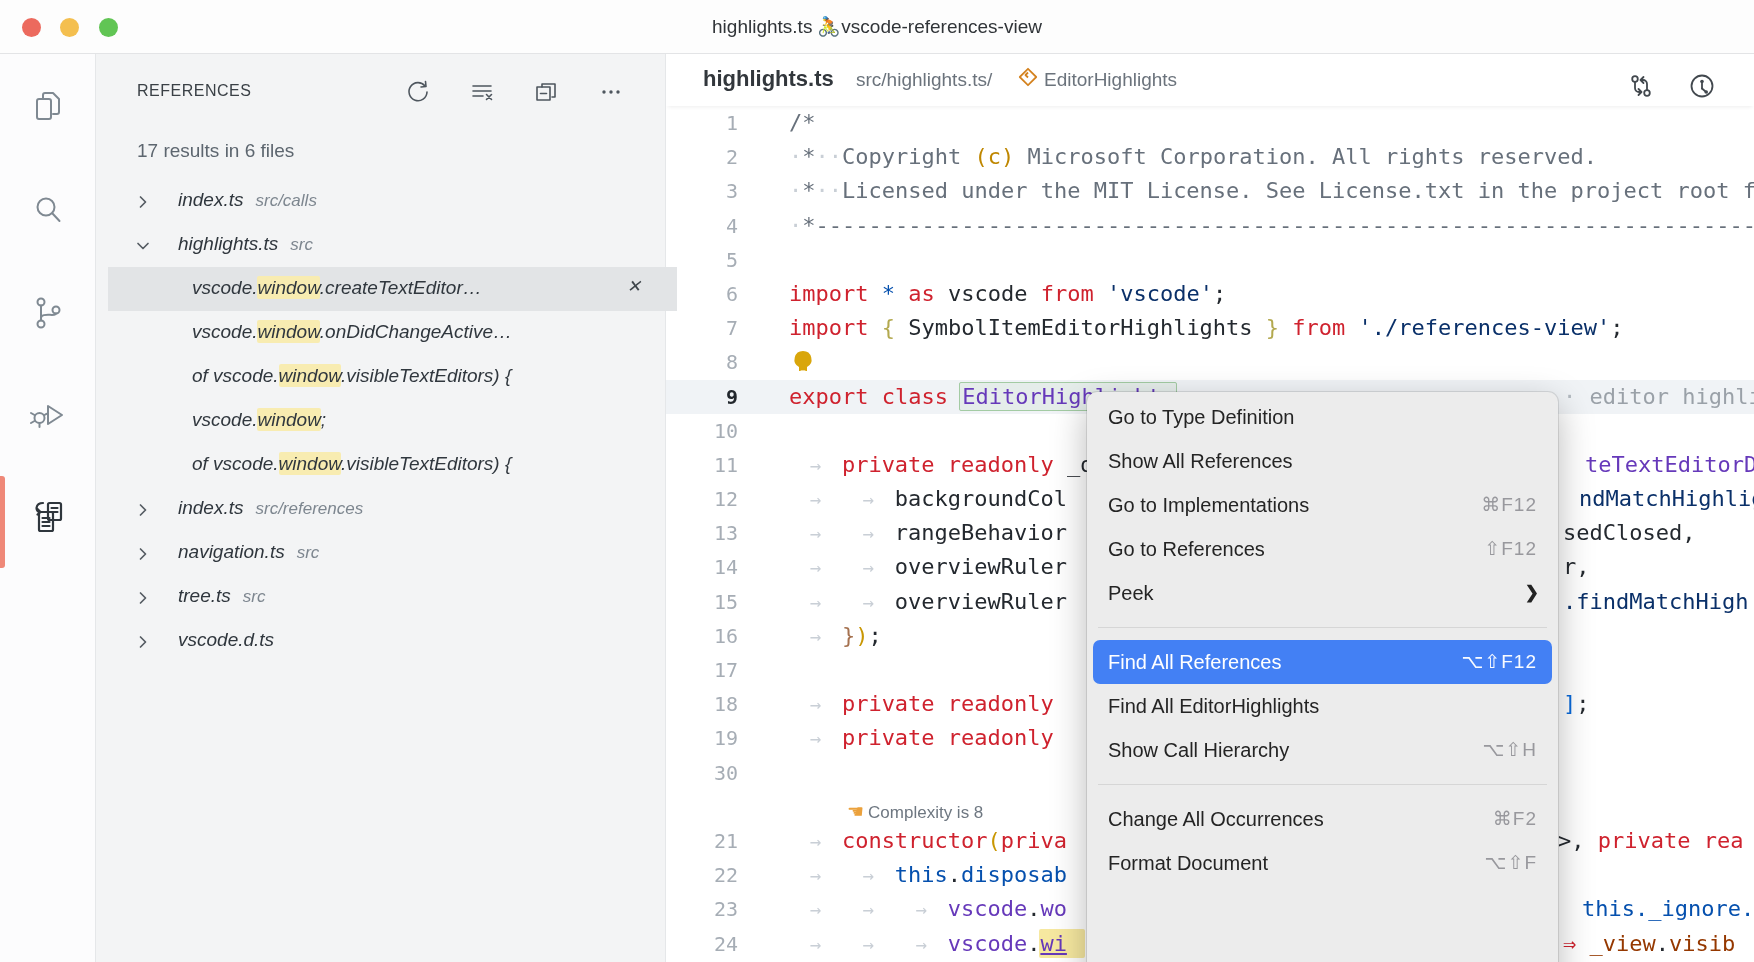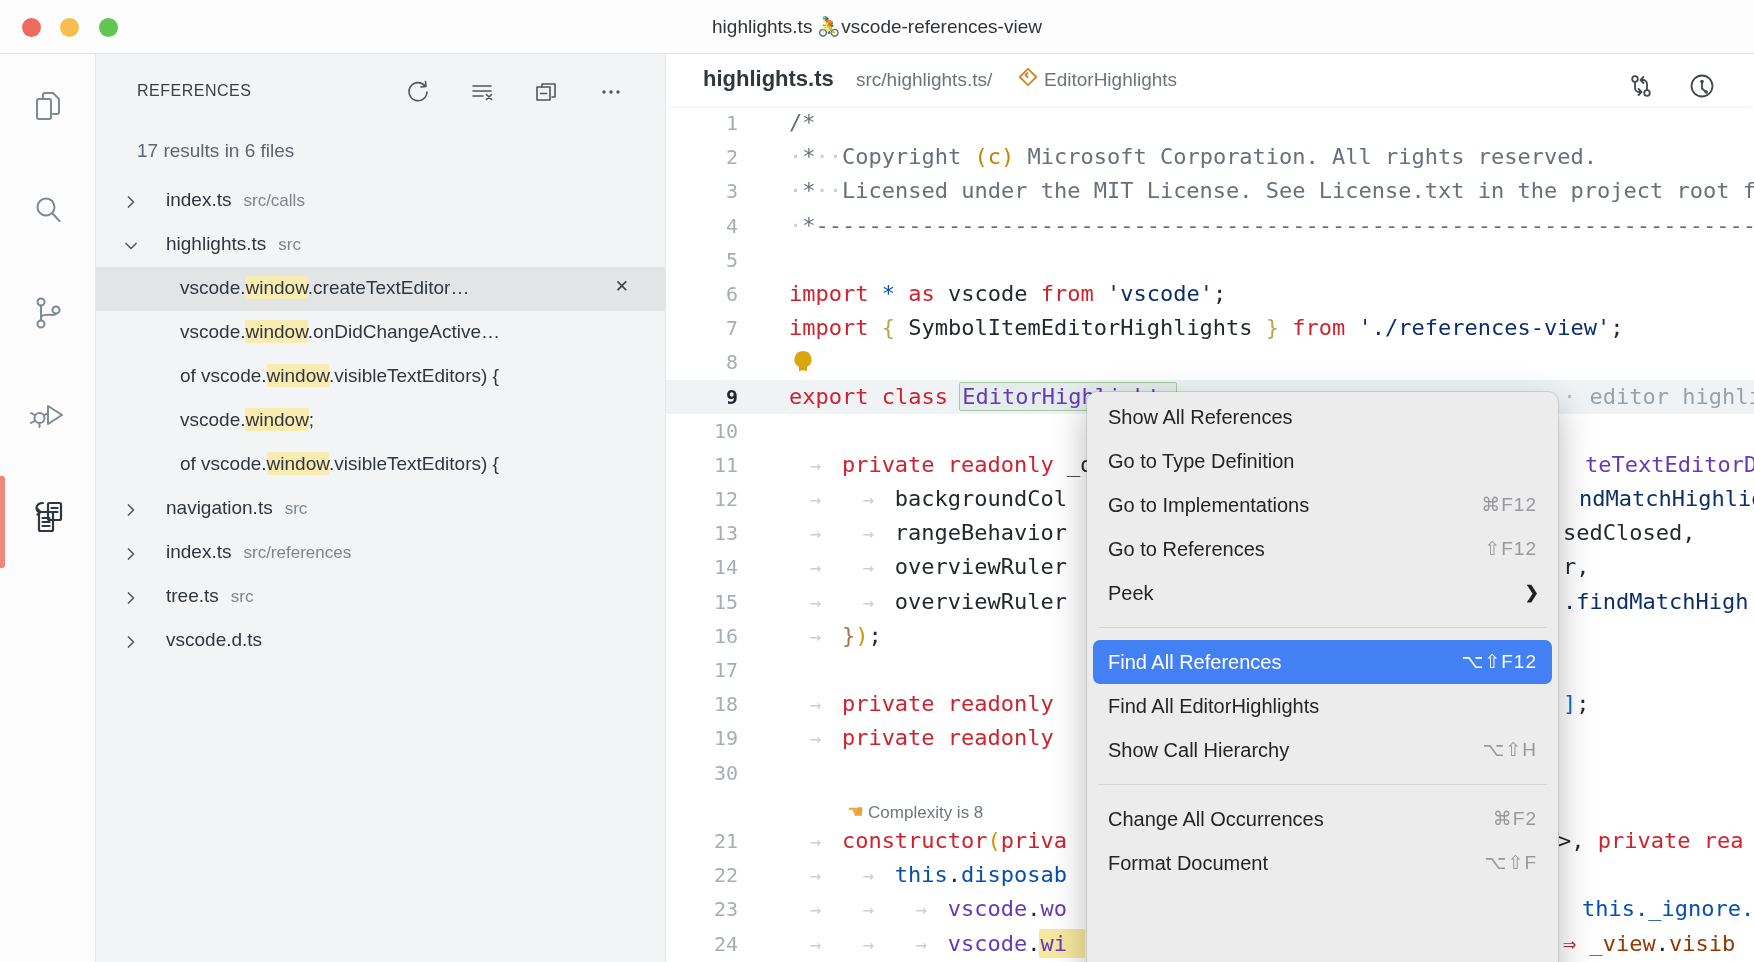--- a/index.html
+++ b/index.html
@@ -19,21 +19,21 @@
   .act-item svg{stroke:#7f8992;fill:none;stroke-width:2px;stroke-linecap:round;stroke-linejoin:round;}
   .act-item.active svg{stroke:#2f363d;stroke-width:2.2px;}
   .act-indicator{position:absolute;left:0;top:422px;width:5px;height:92px;background:#ef8878;border-radius:0 3px 3px 0;}
   
   .refpanel{position:absolute;left:96px;top:54px;width:570px;height:908px;background:#f3f4f5;border-right:1px solid #e5e7e9;z-index:3;}
   .ref-header{position:absolute;left:0;top:0;width:100%;height:60px;}
   .ref-title{position:absolute;left:41px;top:28px;font-size:16px;font-weight:500;letter-spacing:.5px;color:#3a4046;}
   .ref-tool{position:absolute;top:24px;width:28px;height:28px;cursor:pointer;}
   .ref-tool svg{stroke:#4e565e;fill:none;stroke-width:1.6px;stroke-linecap:round;stroke-linejoin:round;}
   .ref-summary{position:absolute;left:41px;top:86px;font-size:19px;color:#5d666f;}
-  .tree{position:absolute;left:0;top:125px;width:100%;}
+  .tree{position:absolute;left:12px;top:125px;width:100%;font-style:italic;}
   .trow{position:relative;height:44px;width:100%;cursor:pointer;}
   .trow.selected{background:#e2e4e6;}
   .trow .chev{position:absolute;left:27px;top:15px;}
   .trow .chev svg{stroke:#555c63;fill:none;stroke-width:1.7px;stroke-linecap:round;stroke-linejoin:round;}
   .trow .fname{position:absolute;left:70px;top:10px;font-size:19px;color:#2f363d;white-space:nowrap;}
   .trow .fdir{font-size:17px;color:#7d868f;margin-left:12px;}
   .trow .rtext{position:absolute;left:84px;top:10px;font-size:19px;color:#30373e;white-space:nowrap;}
   .trow .hl{background:#f8ecb1;border-radius:2px;padding:1px 0;}
   .trow .closex{position:absolute;right:36px;top:9px;font-size:17px;color:#3f464c;}
   
@@ -48,21 +48,21 @@
   .ed-tool svg{stroke:#42484e;fill:none;stroke-width:1.8px;stroke-linecap:round;stroke-linejoin:round;}
   .codepane{position:absolute;left:0;top:52px;width:100%;}
   .cline{position:relative;height:34.2px;width:100%;font-family:"DejaVu Sans Mono",monospace;font-size:22px;line-height:34.2px;white-space:pre;}
   .cline.current{background:#f0f3f6;}
   .lnum{position:absolute;left:0;top:0;width:72px;text-align:right;font-size:20px;color:#a6adb5;}
   .cline.current .lnum{color:#22272d;font-weight:bold;}
   .ltext{position:absolute;left:123px;top:0;}
   .tab{display:inline-block;width:52.9px;text-align:center;color:#c9cfd6;font-size:19px;}
   .tok.i{}
   .tok.box{border:1px solid #a3cba3;background:rgba(155,200,155,.13);border-radius:2px;padding:1px 2px;margin:-1px -3px -1px -2px;}
-  .tok.hl{background:#f6e8a0;border-radius:2px;padding:2px 18px 2px 1px;margin:-2px -18px -2px -1px;}
+  .tok.hl{background:#f6e8a0;border-radius:2px;padding:2px 18px 2px 1px;margin:-2px -18px -2px -1px;text-decoration:underline;}
   .frag{position:absolute;top:0;}
   .lens{position:absolute;left:181px;top:5px;font-family:"Liberation Sans",sans-serif;font-size:17px;color:#6e7781;}
   .lens .hand{color:#eba13c;font-size:19px;margin-right:4px;}
   .bulb{position:absolute;left:125px;top:4px;}
   
   .ctxmenu{position:absolute;left:1087px;top:392px;width:471px;height:620px;background:#ececec;border-radius:10px;
     box-shadow:0 12px 36px rgba(0,0,0,.28),0 0 0 1px rgba(0,0,0,.10);z-index:50;padding:3px 0;}
   .mi{position:relative;height:44px;line-height:44px;padding:0 21px;font-size:20px;color:#242424;cursor:pointer;white-space:nowrap;}
   .mi .sc{position:absolute;right:21px;top:0;font-size:19px;color:#98989d;letter-spacing:1px;}
   .mi.selected{background:#4380f4;color:#fff;border-radius:7px;margin:0 6px;padding:0 15px;}
@@ -179,27 +179,27 @@
       <div class="trow">
         <span class="rtext"><span>vscode.</span><span class="hl">window</span><span>;</span></span>
       </div>
       <div class="trow">
         <span class="rtext"><span>of vscode.</span><span class="hl">window</span><span>.visibleTextEditors) {</span></span>
       </div>
       <div class="trow">
         <span class="chev"><svg width="16" height="16" viewBox="0 0 16 16">
             <path d="M5.5 3 L10.5 8 L5.5 13"></path>
           </svg></span>
+        <span class="fname">index.ts<span class="fdir">src/references</span></span>
+      </div>
+      <div class="trow">
+        <span class="chev"><svg width="16" height="16" viewBox="0 0 16 16">
+            <path d="M5.5 3 L10.5 8 L5.5 13"></path>
+          </svg></span>
         <span class="fname">navigation.ts<span class="fdir">src</span></span>
-      </div>
-      <div class="trow">
-        <span class="chev"><svg width="16" height="16" viewBox="0 0 16 16">
-            <path d="M5.5 3 L10.5 8 L5.5 13"></path>
-          </svg></span>
-        <span class="fname">index.ts<span class="fdir">src/references</span></span>
       </div>
       <div class="trow">
         <span class="chev"><svg width="16" height="16" viewBox="0 0 16 16">
             <path d="M5.5 3 L10.5 8 L5.5 13"></path>
           </svg></span>
         <span class="fname">tree.ts<span class="fdir">src</span></span>
       </div>
       <div class="trow">
         <span class="chev"><svg width="16" height="16" viewBox="0 0 16 16">
             <path d="M5.5 3 L10.5 8 L5.5 13"></path>
@@ -267,22 +267,22 @@
       <div class="cline"><span class="lnum">30</span><span class="ltext"></span></div>
       <div class="cline"><span class="lens"><span class="hand">☚</span>Complexity is 8</span></div>
       <div class="cline"><span class="lnum">21</span><span class="ltext"><span class="tab">→</span><span class="tok" style="color: rgb(207, 34, 46);">constructor</span><span class="tok" style="color: rgb(201, 151, 3);">(</span><span class="tok" style="color: rgb(207, 34, 46);">priva</span></span><span class="frag cline" style="left: 892px; height: 34.2px; width: auto; background: transparent;"><span class="tok" style="color: rgb(36, 41, 47);">&gt;, </span><span class="tok" style="color: rgb(207, 34, 46);">private rea</span></span></div>
       <div class="cline"><span class="lnum">22</span><span class="ltext"><span class="tab">→</span><span class="tab">→</span><span class="tok" style="color: rgb(5, 80, 174);">this</span><span class="tok" style="color: rgb(36, 41, 47);">.</span><span class="tok" style="color: rgb(5, 80, 174);">disposab</span></span></div>
       <div class="cline"><span class="lnum">23</span><span class="ltext"><span class="tab">→</span><span class="tab">→</span><span class="tab">→</span><span class="tok" style="color: rgb(102, 57, 186);">vscode</span><span class="tok" style="color: rgb(36, 41, 47);">.</span><span class="tok" style="color: rgb(102, 57, 186);">wo</span></span><span class="frag cline" style="left: 916px; height: 34.2px; width: auto; background: transparent;"><span class="tok" style="color: rgb(5, 80, 174);">this._ignore.</span></span></div>
       <div class="cline"><span class="lnum">24</span><span class="ltext"><span class="tab">→</span><span class="tab">→</span><span class="tab">→</span><span class="tok" style="color: rgb(102, 57, 186);">vscode</span><span class="tok" style="color: rgb(36, 41, 47);">.</span><span class="tok hl" style="color: rgb(102, 57, 186);">wi</span></span><span class="frag cline" style="left: 897px; height: 34.2px; width: auto; background: transparent;"><span class="tok" style="color: rgb(207, 34, 46);">⇒ </span><span class="tok" style="color: rgb(149, 56, 0);">_view</span><span class="tok" style="color: rgb(36, 41, 47);">.</span><span class="tok" style="color: rgb(149, 56, 0);">visib</span></span></div>
     </div>
 </div>
 
 <div class="ctxmenu" id="ctxmenu">
+    <div class="mi">Go to Type Definition</div>
     <div class="mi">Show All References</div>
-    <div class="mi">Go to Type Definition</div>
     <div class="mi">Go to Implementations<span class="sc">⌘F12</span></div>
     <div class="mi">Go to References<span class="sc">⇧F12</span></div>
     <div class="mi">Peek<span class="subarrow">❯</span></div>
     <div class="msep"></div>
     <div class="mi selected">Find All References<span class="sc">⌥⇧F12</span></div>
     <div class="mi">Find All EditorHighlights</div>
     <div class="mi">Show Call Hierarchy<span class="sc">⌥⇧H</span></div>
     <div class="msep"></div>
     <div class="mi">Change All Occurrences<span class="sc">⌘F2</span></div>
     <div class="mi">Format Document<span class="sc">⌥⇧F</span></div>

